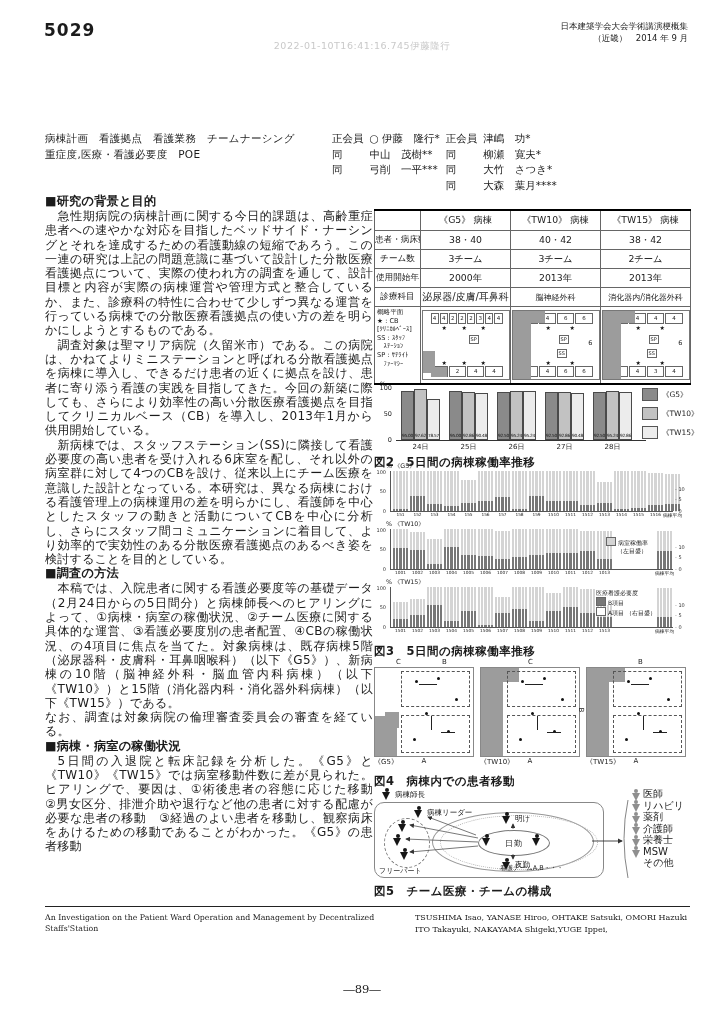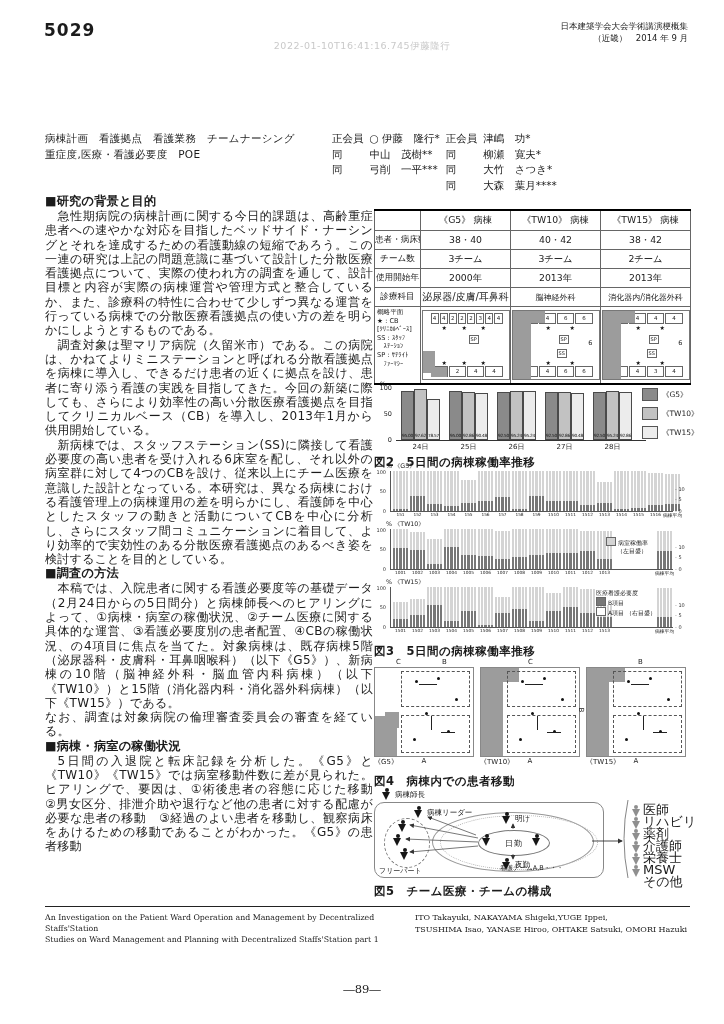--- a/index.html
+++ b/index.html
@@ -88,21 +88,21 @@
   .person::after{content:"";position:absolute;top:4px;left:0;width:0;height:0;
     border-left:4.5px solid transparent;border-right:4.5px solid transparent;border-top:8px solid currentColor;}
   .person.gray{color:#8f8f8f;}
   .f5box{position:absolute;left:0;top:14px;width:228px;height:74px;border:1px solid #888;border-radius:10px;background:#fff;}
   .f5free{position:absolute;left:10px;top:30px;width:44px;height:48px;border:1.2px dashed #777;border-radius:50%;}
   .f5outer{position:absolute;left:58px;top:24px;width:160px;height:58px;border:1px solid #999;border-radius:50%;}
   .f5outer2{position:absolute;left:66px;top:27px;width:156px;height:53px;border:1px dotted #b5b5b5;border-radius:50%;}
   .f5inner{position:absolute;left:104px;top:42px;width:70px;height:24px;border:1px solid #777;border-radius:50%;
            display:flex;align-items:center;justify-content:center;font-size:8px;letter-spacing:1px;}
   .f5lbl{position:absolute;white-space:nowrap;}
-  .f5roles{position:absolute;left:258px;top:16px;line-height:11.4px;font-size:13px;white-space:nowrap;}
+  .f5roles{position:absolute;left:258px;top:0;line-height:11.4px;font-size:10px;white-space:nowrap;}
   .f5roles .person{width:8px;height:11px;margin-right:3px;}
   .fig5cap{left:374px;top:884px;}
   .fig2cap{left:374px;top:455px;}
   .fig3cap{left:374px;top:644px;}
   .fig4cap{left:374px;top:774px;}
   
   .footrule{left:45px;top:906px;width:645px;border-top:1.5px solid #222;}
   .foot-en{left:45px;top:912px;width:360px;font-size:7.8px;line-height:11px;font-family:"DejaVu Serif","Liberation Serif",serif;}
   .foot-names{left:415px;top:912px;width:280px;font-size:8px;line-height:11.5px;font-family:"DejaVu Serif","Liberation Serif",serif;}
   .pageno{left:0;right:0;top:982px;text-align:center;font-size:11.5px;font-family:"DejaVu Serif","Liberation Serif",serif;}
@@ -1582,21 +1582,20 @@
         <div><span class="person gray"></span>栄養士</div>
         <div><span class="person gray"></span>MSW</div>
         <div style="padding-left: 11px;">その他</div>
       </div>
   </div>
   <div class="abs figcap fig5cap">図5　チーム医療・チームの構成</div>
 
   <div class="abs footrule"></div>
   <div class="abs foot-en">
     <div>An Investigation on the Patient Ward Operation and Management by Decentralized Staffs'Station</div>
-    <div>Studies on Ward Management and Planning with Decentralized Staffs'Station part 1</div>
   </div>
   <div class="abs foot-names">
+    <div>TSUSHIMA Isao, YANASE Hiroo, OHTAKE Satsuki, OMORI Hazuki</div>
     <div>ITO Takayuki, NAKAYAMA Shigeki,YUGE Ippei,</div>
-    <div>TSUSHIMA Isao, YANASE Hiroo, OHTAKE Satsuki, OMORI Hazuki</div>
   </div>
   <div class="abs pageno">―89―</div>
 
 </div>
 
 </body></html>

